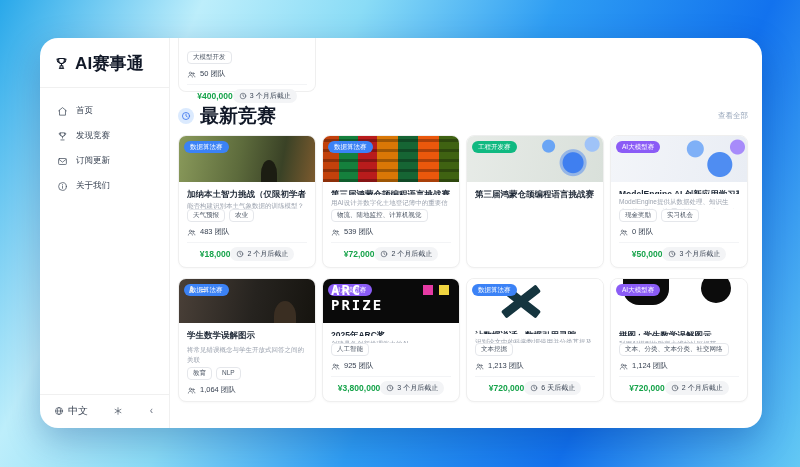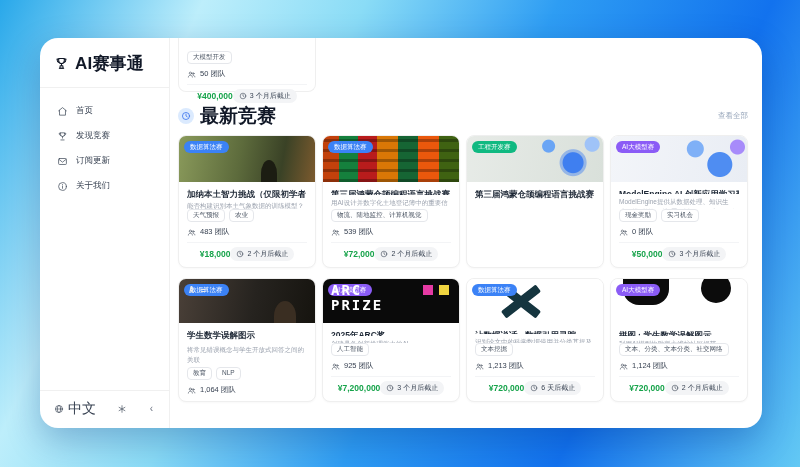--- a/index.html
+++ b/index.html
@@ -17,21 +17,21 @@
   
   .sidebar { width:130px; flex:0 0 130px; border-right:1px solid #f0f0f0; display:flex; flex-direction:column; padding:14px 14px 0; }
   .logo-row { display:flex; align-items:center; gap:6px; margin-bottom:12px; }
   .logo-row svg { width:15px; height:15px; stroke:#111827; }
   .logo-title { font-size:17px; font-weight:bold; color:#111827; letter-spacing:.2px; }
   .side-divider { border-top:1px solid #f0f0f0; margin:0 -14px; }
   .nav { margin-top:14px; display:flex; flex-direction:column; gap:7px; }
   .nav-item { display:flex; align-items:center; gap:8px; font-size:8.5px; color:#374151; padding:3px 3px; border-radius:6px; cursor:pointer; }
   .nav-item svg { width:11px; height:11px; stroke:#4b5563; flex:0 0 11px; }
   .sidebar-footer { margin:auto -14px 0; border-top:1px solid #f0f0f0; padding:9px 14px 10px; display:flex; align-items:center; justify-content:space-between; }
-  .lang-group { display:flex; align-items:center; gap:4px; font-size:14px; color:#374151; cursor:pointer; }
+  .lang-group { display:flex; align-items:center; gap:4px; font-size:10px; color:#374151; cursor:pointer; }
   .lang-group svg, .foot-icon svg { width:10px; height:10px; stroke:#4b5563; }
   .foot-icon { cursor:pointer; display:flex; align-items:center; }
   .collapse-glyph { font-size:10px; color:#6b7280; line-height:1; cursor:pointer; padding:0 2px; }
   svg.ic { fill:none; stroke-width:1.7; stroke-linecap:round; stroke-linejoin:round; }
   
   .main { flex:1; padding:0 14px 0 8px; overflow:hidden; position:relative; }
   
   .partial-card { width:138px; height:54px; border:1px solid #efefef; border-top:none; border-radius:0 0 8px 8px; padding:7px 8px 0; background:#fff; }
   .mini-tag { display:inline-block; font-size:6.5px; color:#4b5563; border:1px solid #e5e7eb; border-radius:4px; padding:1px 5px; }
   .teams-row { display:flex; align-items:center; gap:4px; font-size:7.5px; color:#374151; margin-top:5px; }
@@ -359,21 +359,21 @@
         <div class="teams-row">
           <svg class="ic" viewBox="0 0 24 24">
                   <circle cx="9" cy="8.5" r="3"></circle>
                   <path d="M3.5 19c0-3 2.5-4.8 5.5-4.8s5.5 1.8 5.5 4.8"></path>
                   <circle cx="16.5" cy="9.5" r="2.3"></circle>
                   <path d="M16.5 14.5c2.5 0 4.5 1.7 4.5 4"></path>
                 </svg>
           <span>925 团队</span>
         </div>
         <div class="card-footer">
-          <span class="prize" style="color: rgb(22, 163, 74);">¥7,200,000</span>
+          <span class="prize" style="color: rgb(22, 163, 74);">¥3,800,000</span>
           <span class="deadline-pill">
             <svg class="ic" viewBox="0 0 24 24">
                     <circle cx="12" cy="12" r="8.5"></circle>
                     <path d="M12 7.5V12l3 2"></path>
                   </svg>
             <span>3 个月后截止</span>
           </span>
         </div>
       </div>
     </div>

